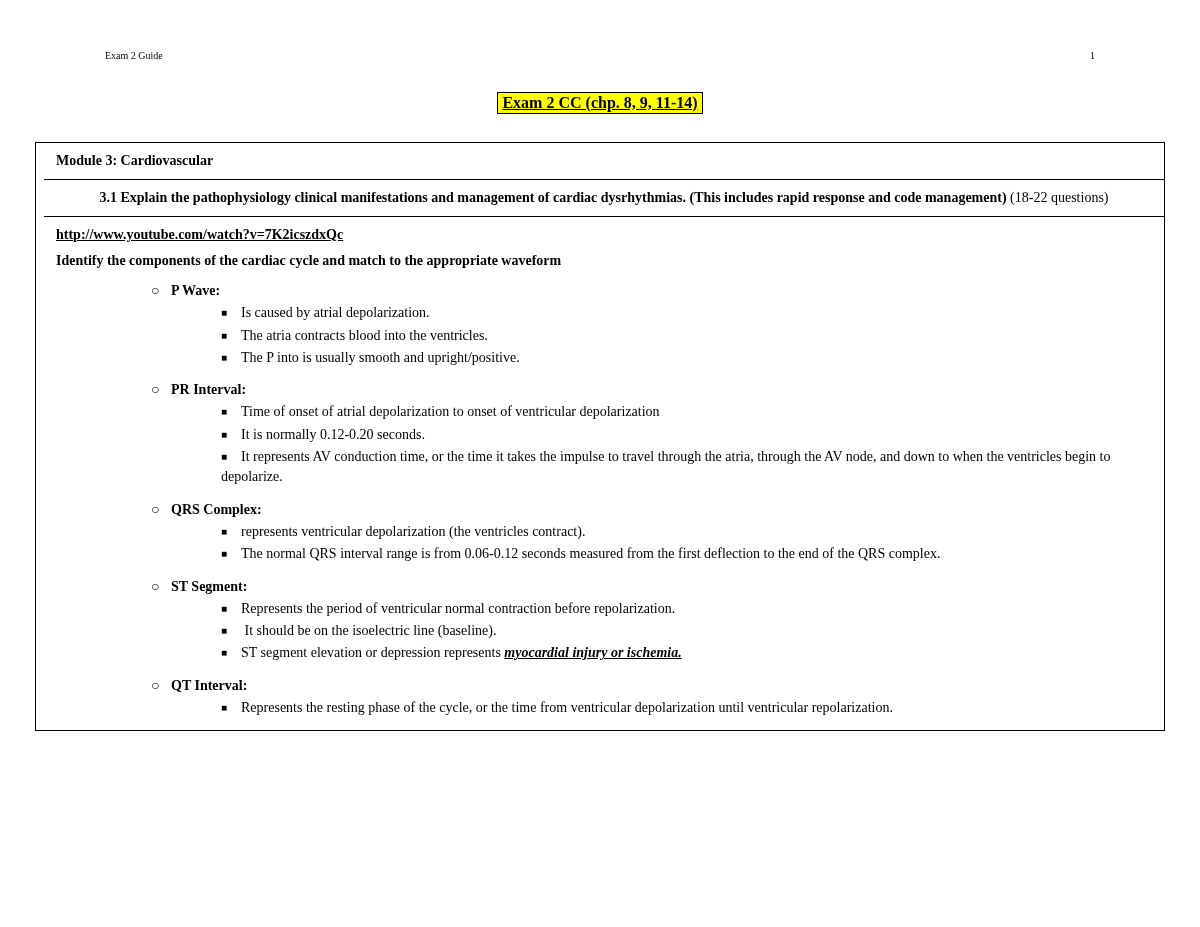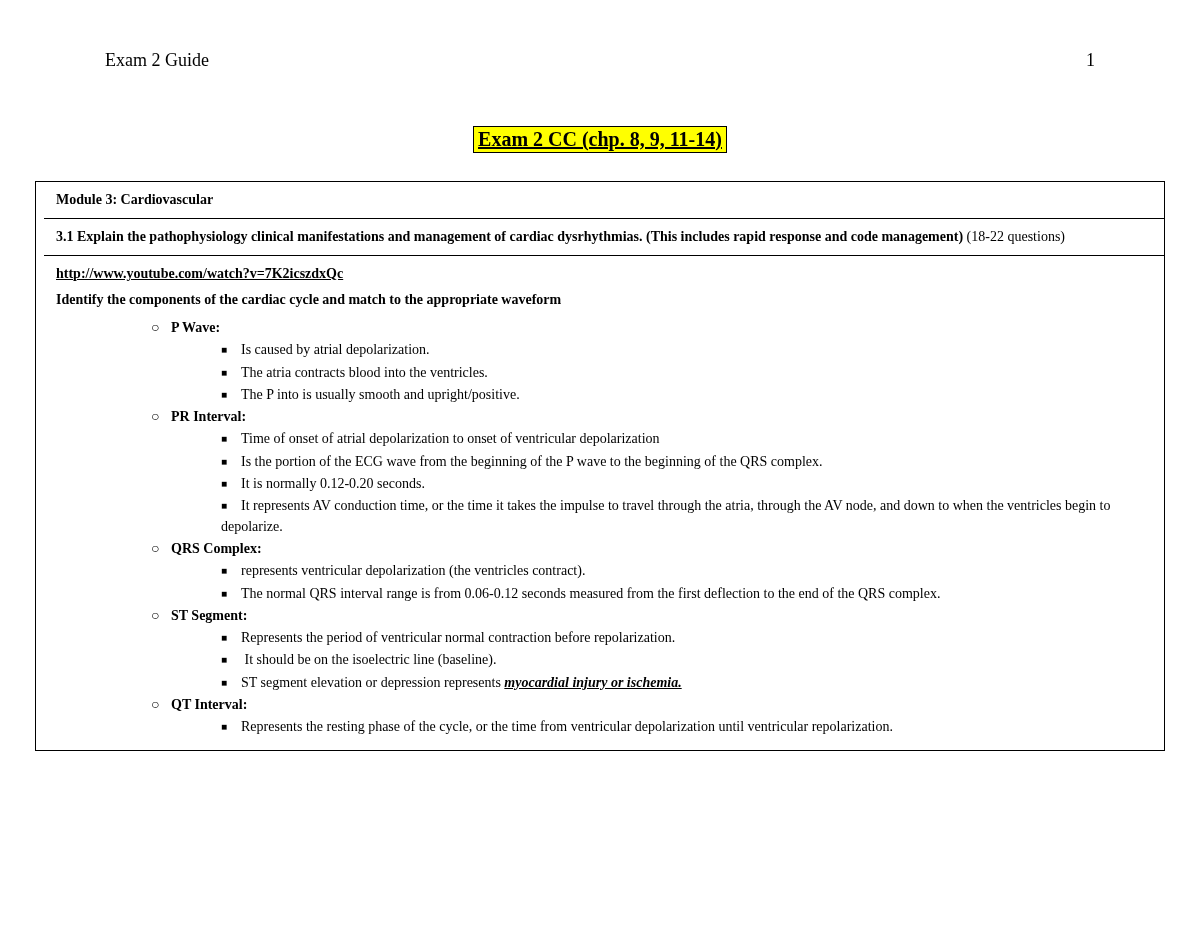--- a/index.html
+++ b/index.html
@@ -7,55 +7,55 @@
       background: #fff;
       font-family: "Times New Roman", Times, serif;
       font-size: 14px;
       color: #000;
       padding: 50px 35px 20px 35px;
       width: 1200px;
     }
     .header-row {
       display: flex;
       justify-content: space-between;
-      font-size: 18px;
+      font-size: 10px;
       padding: 0 70px 0 70px;
-      margin-bottom: 55px;
+      margin-bottom: 31px;
     }
     .doc-title {
       text-align: center;
       margin-bottom: 28px;
     }
     .doc-title span {
       background-color: #ffff00;
       font-weight: bold;
       text-decoration: underline;
-      font-size: 20px;
+      font-size: 16px;
       padding: 1px 4px;
       border: 1px solid #000;
       display: inline-block;
     }
     .table-wrap {
       border: 1px solid #000;
       width: 100%;
       padding-left: 8px;
     }
     .cell {
       border-bottom: 1px solid #000;
       padding: 10px 12px;
       font-size: 14px;
     }
     .cell:last-child { border-bottom: none; }
     .module-title { font-weight: bold; }
-    .objective { font-weight: bold; }
+    .objective { font-weight: bold; text-align: center; }
     .objective .plain { font-weight: normal; }
     .link { text-decoration: underline; font-weight: bold; display: block; margin-bottom: 10px; }
     .section-h { font-weight: bold; display: block; margin-bottom: 10px; }
     ul.level1 { list-style: none; padding-left: 95px; }
-    ul.level1 > li { margin-bottom: 2px; line-height: 1.45; }
+    ul.level1 > li { margin-bottom: 2px; line-height: 1.45; margin-top: 12px; }
     ul.level1 > li > .marker { display: inline-block; width: 20px; text-align: left; }
     ul.level1 > li > .label { font-weight: bold; display: inline; }
     ul.level2 { list-style: none; padding-left: 70px; margin-top: 2px; }
     ul.level2 > li { margin-bottom: 2px; line-height: 1.45; }
     ul.level2 > li > .marker { display: inline-block; width: 20px; text-align: left; font-size: 10px; vertical-align: 1px; }
     .emph { font-style: italic; font-weight: bold; text-decoration: underline; }
   </style>
 </head>
 <body>
 
@@ -77,21 +77,20 @@
     <span class="link">http://www.youtube.com/watch?v=7K2icszdxQc</span>
     <span class="section-h">Identify the components of the cardiac cycle and match to the appropriate waveform</span>
     <ul class="level1" id="components-list">
         <li><span class="marker">○</span><span class="label">P Wave:</span><ul class="level2">
             <li><span class="marker">■</span><span>Is caused by atrial depolarization.</span></li>
             <li><span class="marker">■</span><span>The atria contracts blood into the ventricles.</span></li>
             <li><span class="marker">■</span><span>The P into is usually smooth and upright/positive.</span></li>
           </ul></li>
         <li><span class="marker">○</span><span class="label">PR Interval:</span><ul class="level2">
             <li><span class="marker">■</span><span>Time of onset of atrial depolarization to onset of ventricular depolarization</span></li>
-            <li><span class="marker">■</span><span>Is the portion of the ECG wave from the beginning of the P wave to the beginning of the QRS complex.</span></li>
             <li><span class="marker">■</span><span>It is normally 0.12-0.20 seconds.</span></li>
             <li><span class="marker">■</span><span>It represents AV conduction time, or the time it takes the impulse to travel through the atria, through the AV node, and down to when the ventricles begin to depolarize.</span></li>
           </ul></li>
         <li><span class="marker">○</span><span class="label">QRS Complex:</span><ul class="level2">
             <li><span class="marker">■</span><span>represents ventricular depolarization (the ventricles contract).</span></li>
             <li><span class="marker">■</span><span>The normal QRS interval range is from 0.06-0.12 seconds measured from the first deflection to the end of the QRS complex.</span></li>
           </ul></li>
         <li><span class="marker">○</span><span class="label">ST Segment:</span><ul class="level2">
             <li><span class="marker">■</span><span>Represents the period of ventricular normal contraction before repolarization.</span></li>
             <li><span class="marker">■</span><span> It should be on the isoelectric line (baseline).</span></li>

